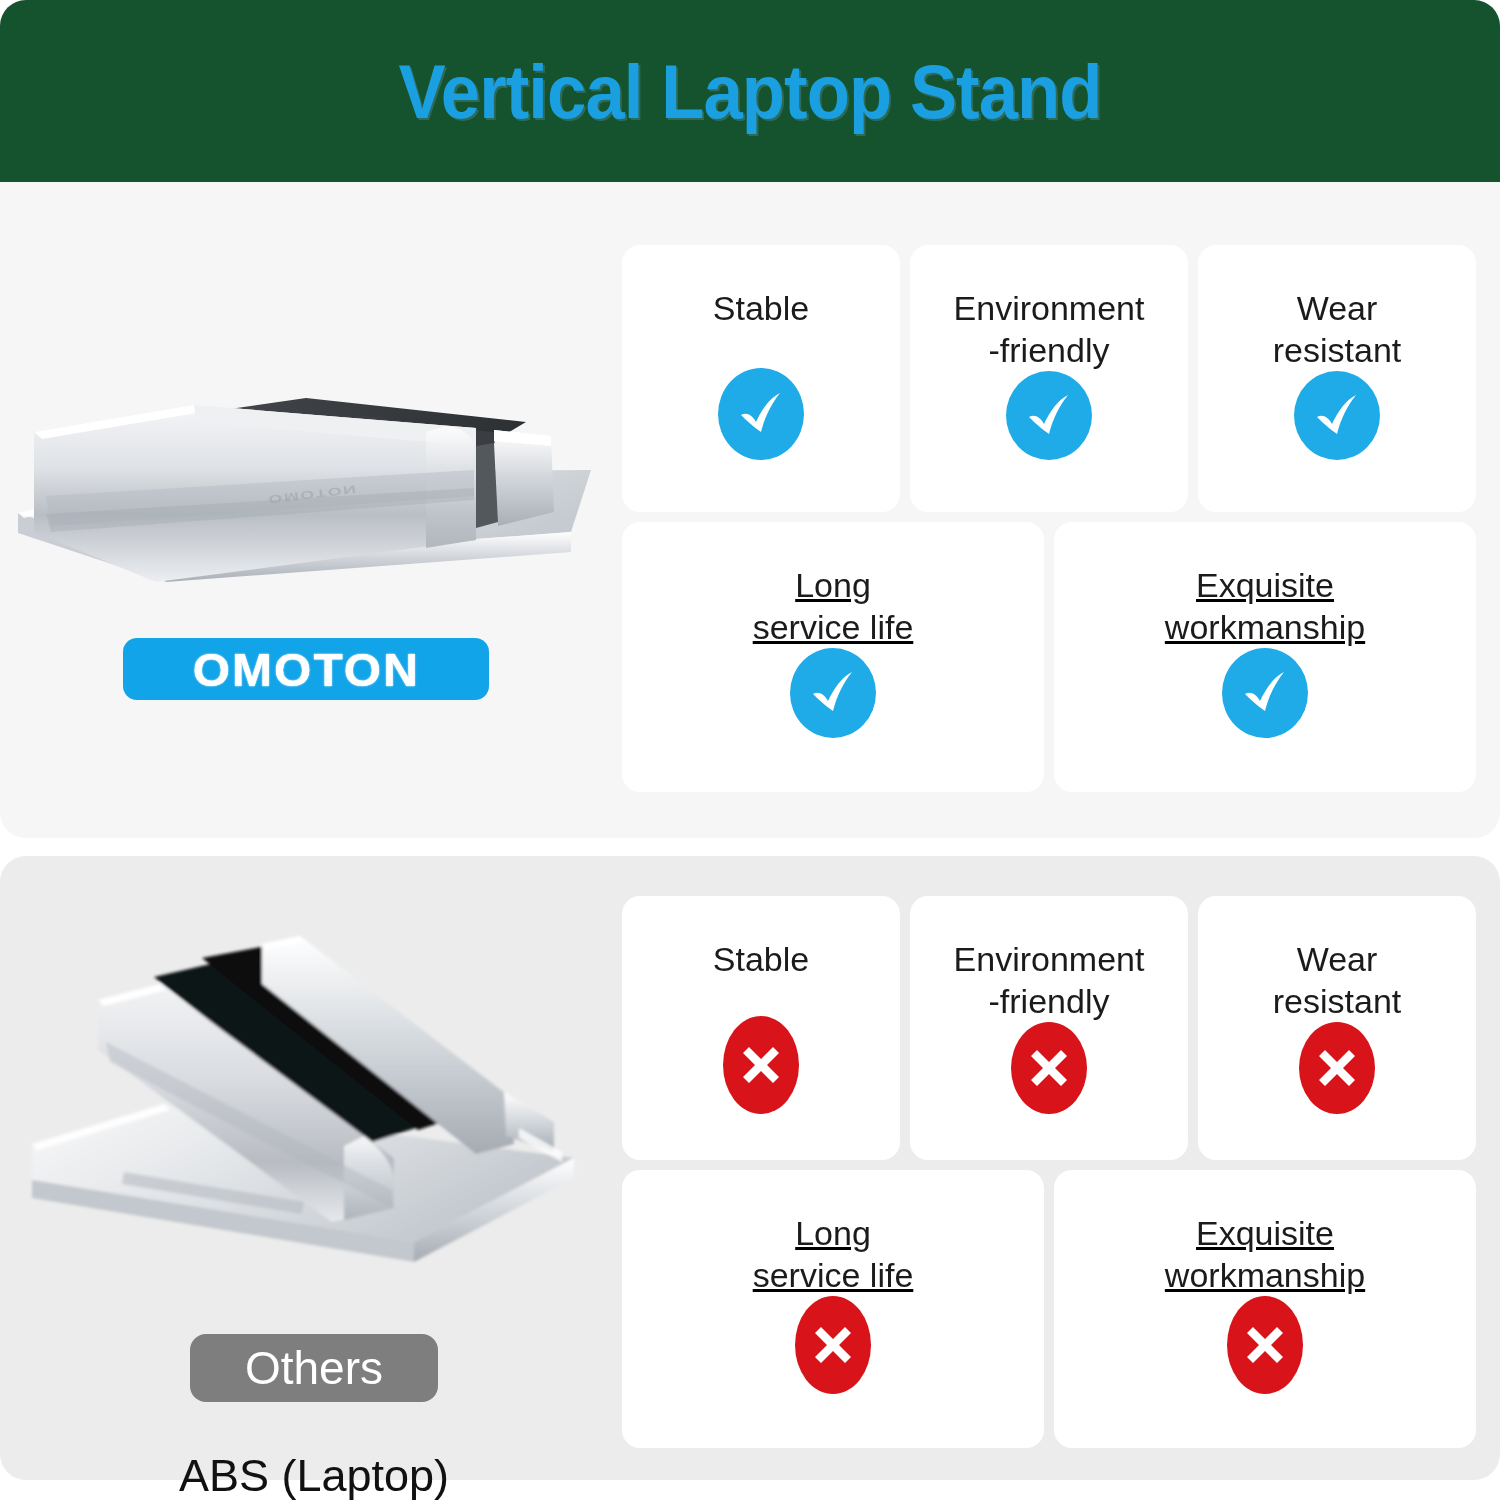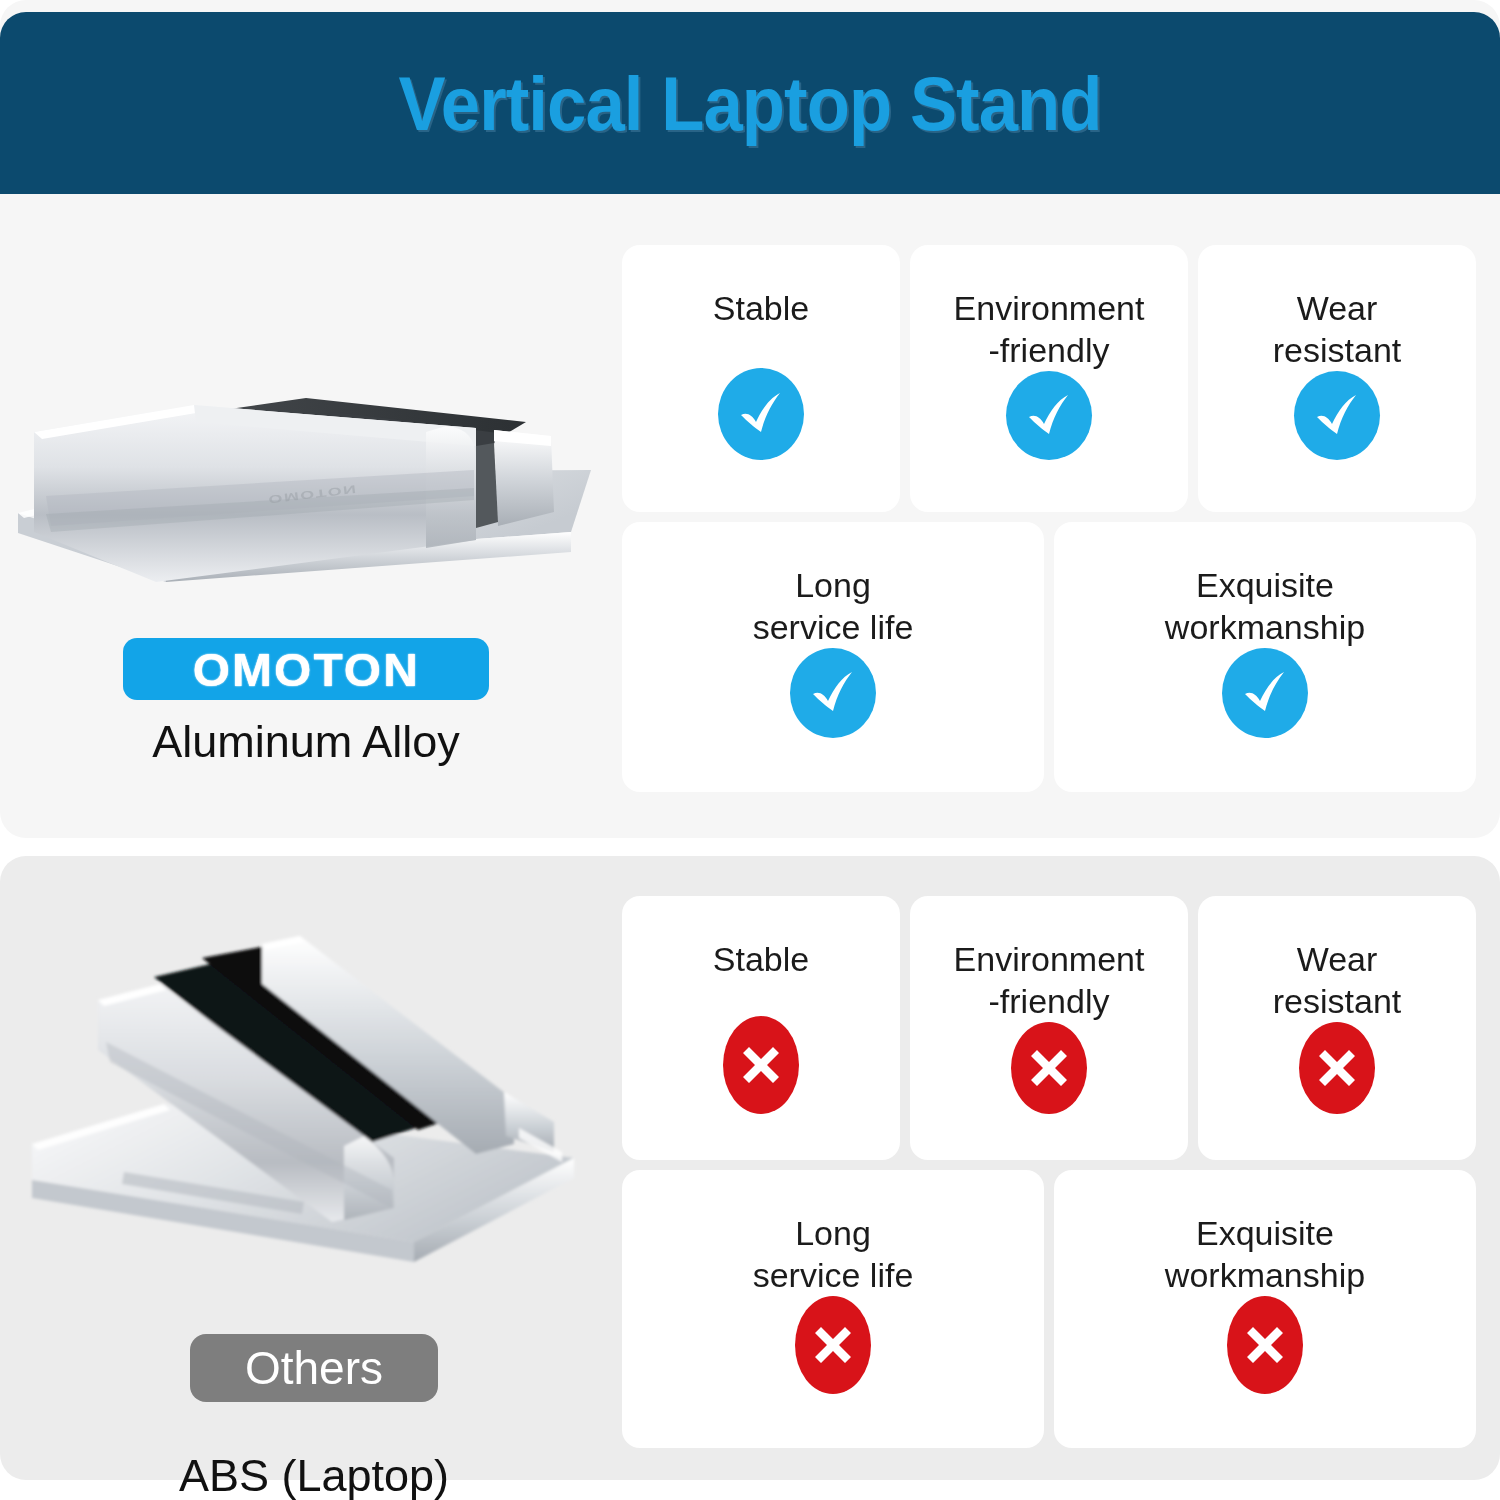--- a/index.html
+++ b/index.html
@@ -8,23 +8,22 @@
     background:#ffffff;
     font-family:"Liberation Sans", sans-serif;
     position:relative;
     overflow:hidden;
   }
 
   
   .title-bar{
     position:absolute; left:0; top:0; width:1500px; height:182px;
     display:flex; align-items:center; justify-content:center;
-    background:#0c4a6e;
+    background:#14532d;
     border-radius:26px 26px 0 0;
-    margin-top:12px;
   }
   .title-text{
     font-family:"Liberation Sans", sans-serif;
     font-weight:bold;
     font-size:76px;
     letter-spacing:-1px;
     color:#1a9fe0;
     transform:scaleX(0.93);
     text-shadow:2px 2px 0 rgba(120,170,200,.28);
     white-space:nowrap;
@@ -110,21 +109,21 @@
   .fcard{
     background:#ffffff;
     border-radius:18px;
     display:flex; flex-direction:column;
     align-items:center;
     justify-content:flex-start;
     padding-top:42px;
     box-shadow:0 0 0 0 rgba(0,0,0,0);
   }
   .row1 .fcard{ width:278px; height:267px; }
-  .row2 .fcard{ width:422px; height:270px; }
+  .row2 .fcard{ width:422px; height:270px;text-decoration:underline; }
   .grid-bottom .row1 .fcard{ width:278px; height:264px; }
   .grid-bottom .row2 .fcard{ width:422px; height:278px; }
 
   .fcard-label{
     font-size:34px;
     line-height:42px;
     color:#1b1b1b;
     text-align:center;
     white-space:pre-line;
   }
@@ -208,21 +207,20 @@
 
       <g transform="translate(262,196) rotate(-7) scale(1,0.62)" opacity=".5">
         <text x="0" y="0" font-family="Liberation Sans, sans-serif" font-size="18" font-weight="bold" fill="#9aa0a6" letter-spacing="1.5" transform="scale(1,-1)">OMOTON</text>
       </g>
     </svg>
   </div>
 
   <div class="badge badge-omoton">
     <span>OMOTON</span>
   </div>
-  <div class="material-label">Aluminum Alloy</div>
 </div>
 
 <div class="product-col product-col-bottom">
 
   <div class="product-img product-img-bottom">
     <svg class="stand-svg" width="600" height="360" viewBox="0 0 600 360">
       <defs>
         <linearGradient id="plFace" x1="0" y1="0" x2="0" y2="1">
           <stop offset="0%" stop-color="#f2f3f5"></stop>
           <stop offset="40%" stop-color="#d9dce0"></stop>

